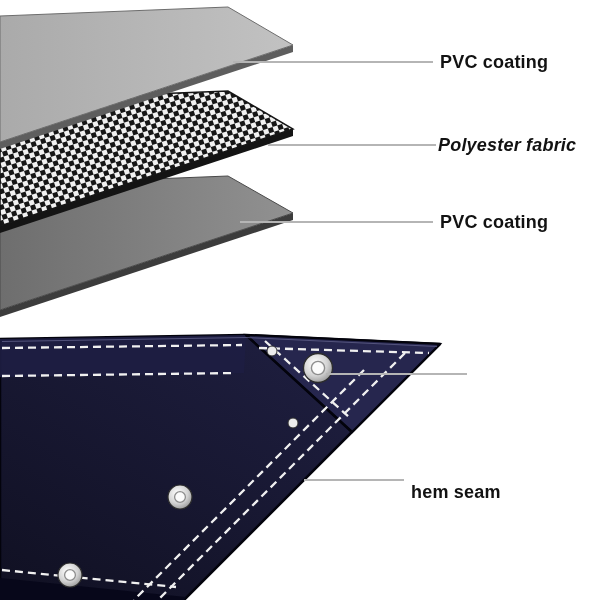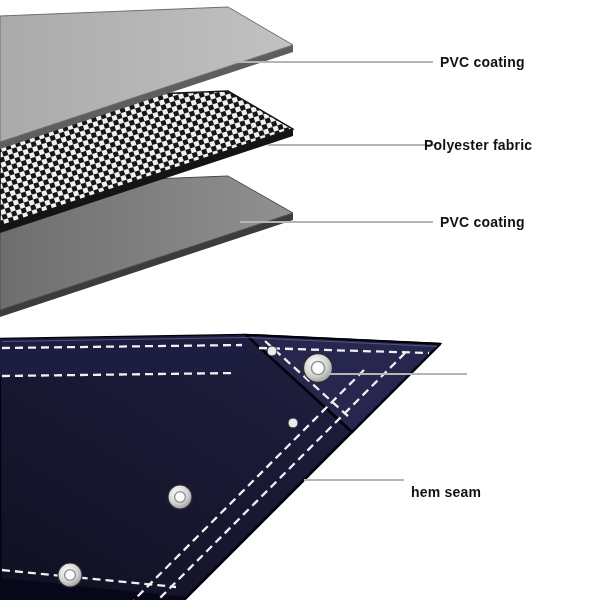--- a/index.html
+++ b/index.html
@@ -16,21 +16,21 @@
     font-family: "Liberation Sans", sans-serif;
   }
   .stage svg {
     position: absolute;
     left: 0;
     top: 0;
   }
   .callout-label {
     position: absolute;
     font-weight: 700;
-    font-size: 14px;
+    font-size: 18px;
     line-height: 16px;
     color: #121212;
     white-space: nowrap;
     letter-spacing: 0.2px;
   }
 </style>
 </head>
 <body>
 
 <div class="stage">
@@ -117,19 +117,19 @@
       <line x1="233" y1="62" x2="433" y2="62"></line>
       <line x1="268" y1="145" x2="436" y2="145"></line>
       <line x1="240" y1="222" x2="433" y2="222"></line>
       <line x1="326" y1="374" x2="467" y2="374"></line>
       <line x1="304" y1="480" x2="404" y2="480"></line>
     </g>
   </svg>
 
   <div class="callout-label" style="left:440px; top:54px;">PVC coating</div>
 
-  <div class="callout-label" style="left:424px; top:137px;">Polyester fabric</div>
+  <div class="callout-label" style="left:438px; top:137px;font-style:italic;">Polyester fabric</div>
 
   <div class="callout-label" style="left:440px; top:214px;">PVC coating</div>
 
 
   <div class="callout-label" style="left:411px; top:484px;">hem seam</div>
 </div>
 
 </body></html>

